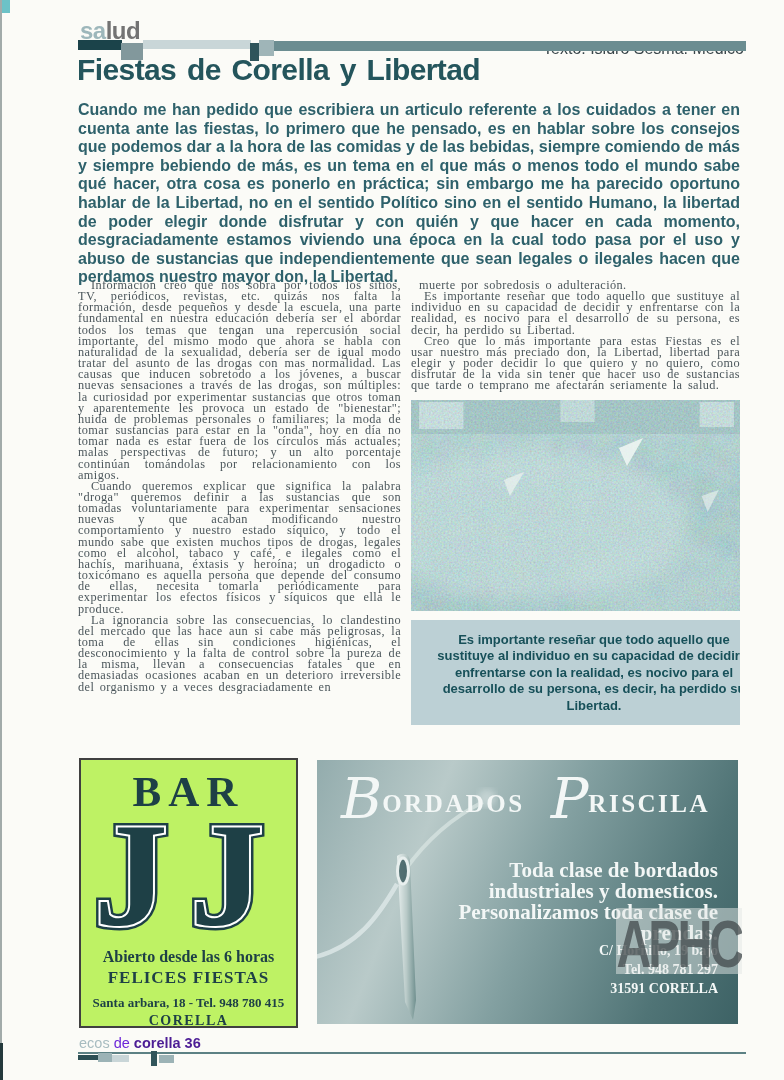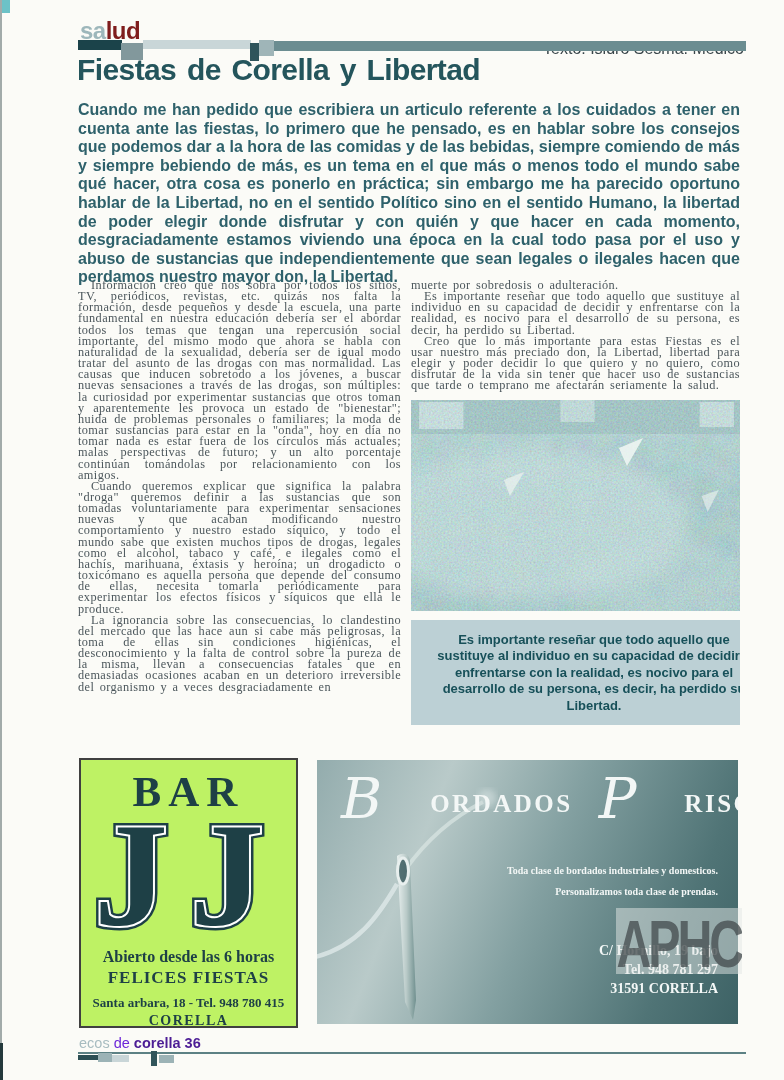--- a/index.html
+++ b/index.html
@@ -13,21 +13,21 @@
   }
   
   .scan-edge{position:absolute;left:0;top:0;width:2px;height:1080px;background:#5a6a6c;opacity:.55;}
   .scan-accent-top{position:absolute;left:2px;top:0;width:8px;height:13px;background:#49b4ba;opacity:.8;}
   .scan-accent-bottom{position:absolute;left:0;top:1043px;width:3px;height:37px;background:#24393c;}
 
   
   .byline{position:absolute;top:20px;right:40px;font-size:16px;color:#39454a;margin-top:20px;}
   .salud{position:absolute;left:80px;top:17px;font-size:24px;font-weight:bold;letter-spacing:-.5px;}
   .salud .lt{color:#9db7bb;}
-  .salud .dk{color:#7f1d1d;}
+  .salud .dk{color:#737373;}
   .hbar{position:absolute;left:78px;top:39px;width:668px;height:26px;}
   .hbar .seg{position:absolute;}
   .seg1{left:0;top:1px;width:44px;height:10px;background:#1b434a;}
   .seg2{left:43px;top:4px;width:22px;height:17px;background:#82989c;}
   .seg3{left:65px;top:1px;width:108px;height:9px;background:#c9d6d8;}
   .seg4{left:172px;top:4px;width:9px;height:18px;background:#2e545b;}
   .seg5{left:181px;top:1px;width:15px;height:16px;background:#9fb5b8;}
   .seg6{left:196px;top:2px;width:472px;height:10px;background:#6b8d91;}
 
   .page-title{
@@ -48,21 +48,21 @@
   }
   .col-left{width:323px;}
   .col-right{flex:1;position:relative;}
   .cols p{
     margin:0;
     font-family:"Liberation Serif",serif;
     font-size:12.3px;line-height:11.15px;
     letter-spacing:.4px;word-spacing:2px;
     text-align:justify;text-indent:13px;color:#4b565b;
   }
-  .cols p.cont{text-indent:0;}
+  .cols p.cont{text-indent:0;margin-left:8px;}
 
   .photo{display:block;width:100%;height:211px;margin-top:8px;}
 
   .quote{
     box-sizing:border-box;
     width:calc(100% + 37px);
     margin-top:9px;
     background:#bcd0d5;
     padding:12px 17px 11px;
     font-size:13px;line-height:16.5px;font-weight:bold;color:#175059;
@@ -86,26 +86,26 @@
   .ad-bordados{
     position:absolute;left:317px;top:760px;width:421px;height:264px;
     background:linear-gradient(112deg,#93acad 0%,#b9cac9 26%,#83a0a1 52%,#507476 82%,#3d6265 100%);
     overflow:hidden;color:#f3f7f6;
   }
   .bordados-brand{
     position:absolute;left:24px;top:6px;white-space:nowrap;
     font-family:"DejaVu Serif",serif;
   }
   .bscript{font-style:italic;font-size:56px;font-weight:normal;}
-  .bcaps{font-family:"Liberation Serif",serif;font-size:25px;letter-spacing:2.5px;font-weight:bold;position:relative;top:-6px;margin-left:48px;}
+  .bcaps{font-family:"Liberation Serif",serif;font-size:25px;letter-spacing:2.5px;font-weight:bold;position:relative;top:-6px;}
   .bgap{display:inline-block;width:26px;}
   .bordados-services{
     position:absolute;right:20px;top:100px;width:300px;
     text-align:right;font-family:"Liberation Serif",serif;font-weight:bold;
-    font-size:10px;line-height:21px;
+    font-size:21px;line-height:21px;
   }
   .bordados-address{
     position:absolute;right:20px;bottom:26px;
     text-align:right;font-family:"Liberation Serif",serif;font-weight:bold;
     font-size:14px;line-height:19px;
   }
   .needle-svg{position:absolute;left:0;top:0;}
 
   
   .watermark{

